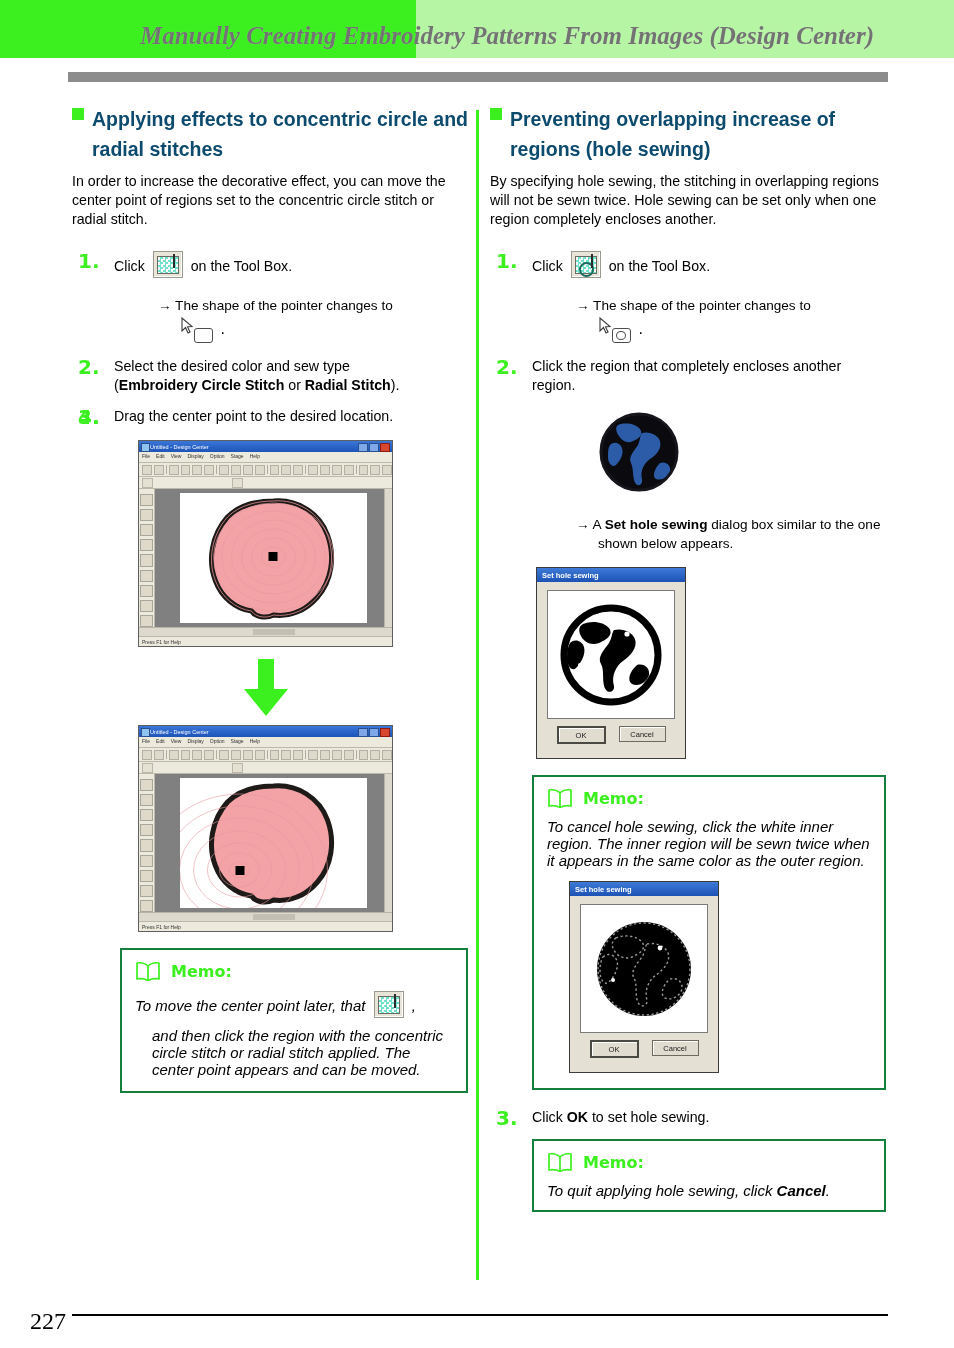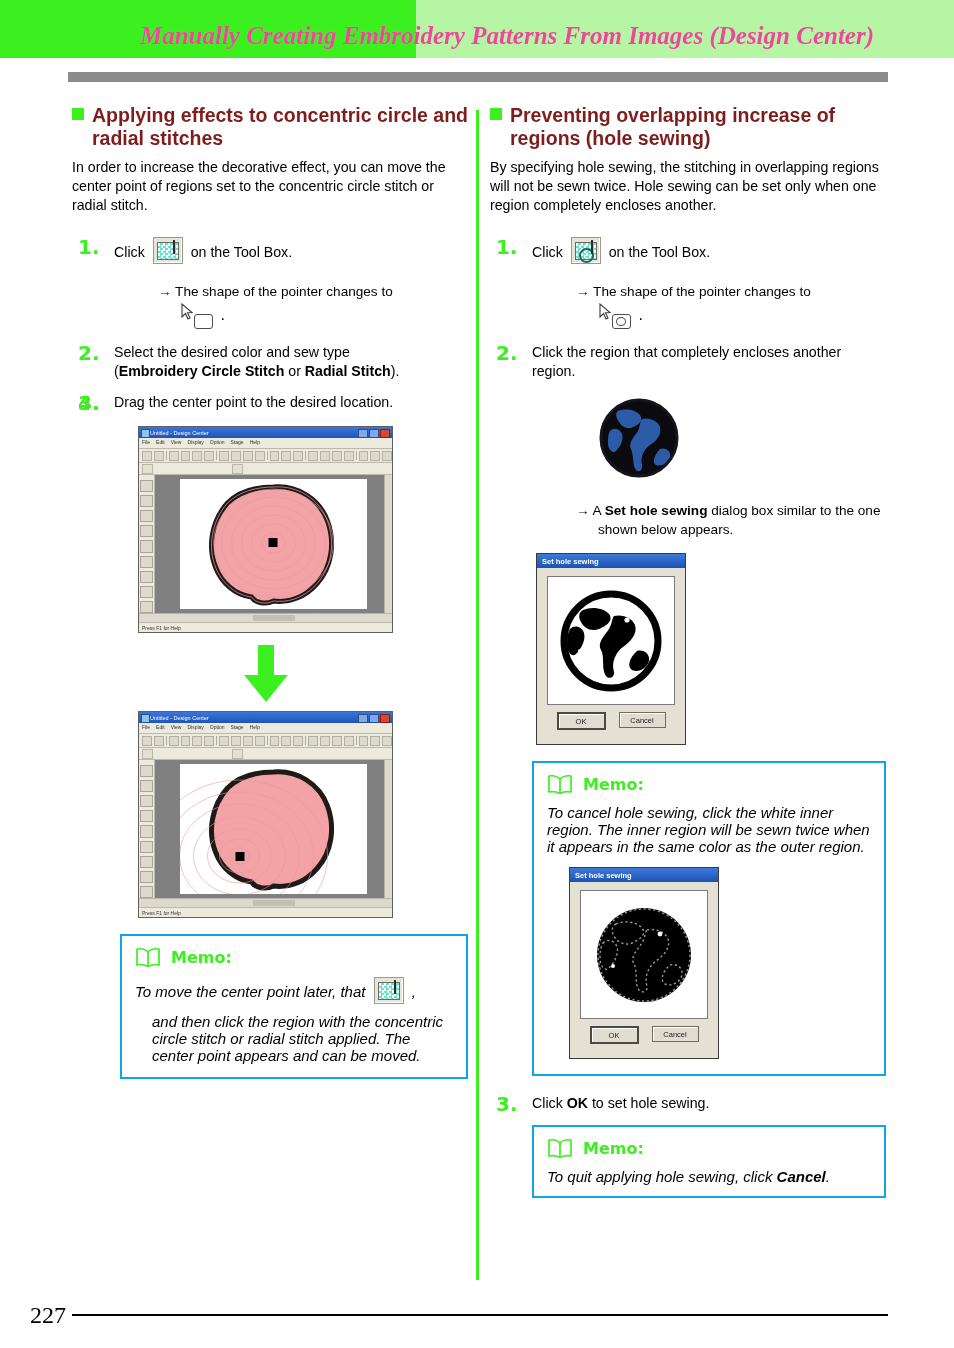--- a/index.html
+++ b/index.html
@@ -10,35 +10,35 @@
   }
 
   
   .header{position:absolute;left:0;top:0;width:954px;height:58px;}
   .hdr-band-left{position:absolute;left:0;top:0;width:416px;height:58px;background:#3cf020;}
   .hdr-band-right{position:absolute;left:416px;top:0;width:538px;height:58px;background:#b6f5a4;}
   .hdr-title{
     position:absolute;left:0;top:0;width:888px;height:72px;
     display:flex;align-items:center;justify-content:flex-end;
     font-family:"Liberation Serif", serif;
-    font-style:italic;font-weight:bold;font-size:25px;color:#ec4899;
+    font-style:italic;font-weight:bold;font-size:25px;color:#737373;
     letter-spacing:0px;padding-right:14px;box-sizing:border-box;
     text-shadow:0 0 1px rgba(255,255,255,.4);
   }
   .gray-rule{position:absolute;left:68px;top:72px;width:820px;height:10px;background:#8c8c8c;}
 
   
   .col{position:absolute;top:104px;width:396px;}
   .col-left{left:72px;}
   .col-right{left:490px;}
   .col-divider{position:absolute;left:476px;top:110px;width:3px;height:1170px;background:#3cf020;}
 
   
   .h2{
-    font-size:19.5px;font-weight:bold;color:#7f1d1d;line-height:23px;
+    font-size:19.5px;font-weight:bold;color:#0c4a6e;line-height:30px;
     margin:0 0 8px 0;position:relative;padding-left:20px;
   }
   .h2 .sq{
     position:absolute;left:0;top:4px;width:12px;height:12px;background:#3cf020;
   }
   .intro{font-size:14.2px;line-height:19px;color:#000;margin:0 0 22px 0;}
 
   
   .step{position:relative;padding-left:42px;margin-bottom:5px;}
   .step-num{
@@ -149,21 +149,21 @@
   }
 
   
   .arrow-down{margin:12px 0 8px 0;display:flex;justify-content:center;width:255px;margin-left:66px;}
 
   
   .globe-color{margin:16px 0 10px 66px;}
 
   
   .memo{
-    border:2px solid #0ea5e9;background:#fff;padding:11px 13px 13px 13px;
+    border:2px solid #15803d;background:#fff;padding:11px 13px 13px 13px;
     margin-top:16px;box-sizing:border-box;
   }
   .memo-hd{display:flex;align-items:center;gap:10px;margin-bottom:10px;}
   .memo-hd .label{
     font-size:16px;font-weight:bold;color:#3cf020;
     font-family:"DejaVu Sans", sans-serif;
   }
   .memo-txt{font-size:15px;line-height:17px;font-style:italic;color:#000000;margin:0;}
   .memo-txt + .memo-txt{margin-top:9px;margin-left:17px;}
 
@@ -185,21 +185,21 @@
   .dlg-btn{
     width:45px;height:14px;background:#e0dcd0;border:1px solid #6e6a5e;
     display:flex;align-items:center;justify-content:center;
     font-size:7.5px;color:#1a1a1a;box-shadow:inset 1px 1px 0 #fff;
   }
   .dlg-btn.def{border:2px solid #4a4a42;}
 
   
   .footer{position:absolute;left:0;bottom:22px;width:954px;height:30px;}
   .pg-num{
-    position:absolute;left:30px;top:6px;font-family:"Liberation Serif",serif;
+    position:absolute;left:30px;top:12px;font-family:"Liberation Serif",serif;
     font-size:24px;color:#000;
   }
   .pg-rule{position:absolute;left:72px;top:18px;width:816px;height:2px;background:#000;}
 </style>
 </head>
 <body>
 
 <div class="header">
   <div class="hdr-band-left"></div>
   <div class="hdr-band-right"></div>

